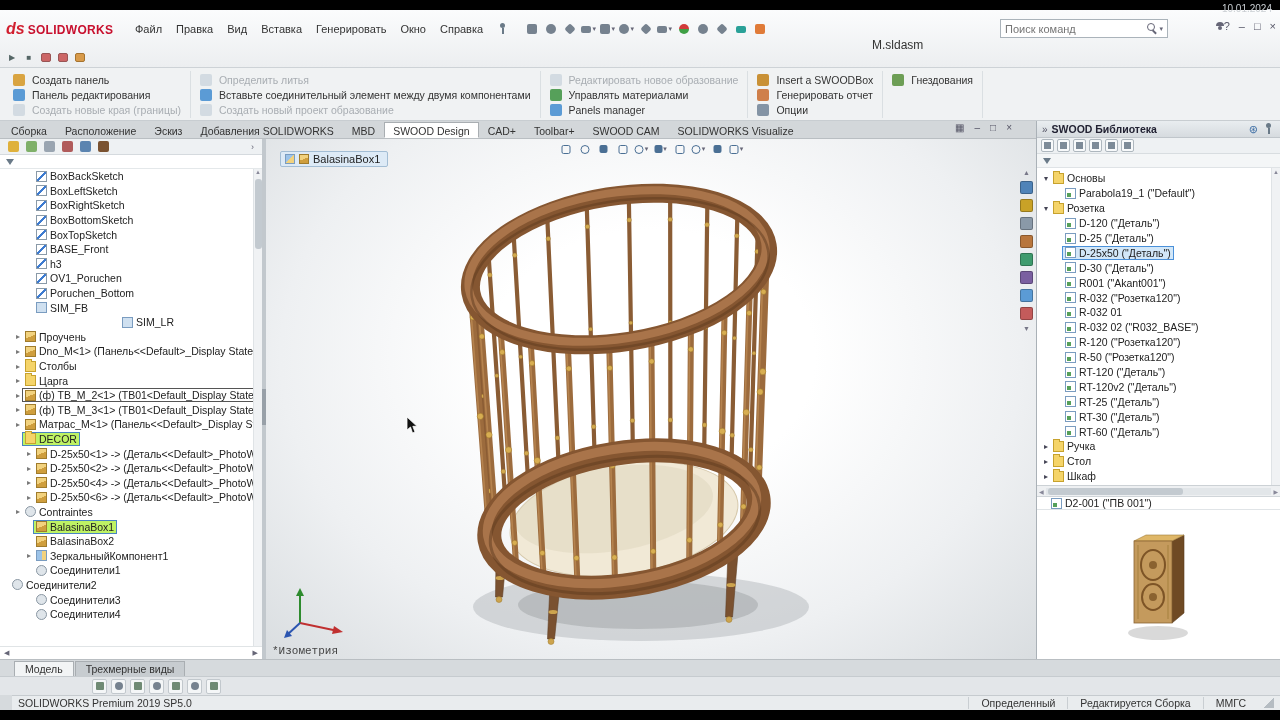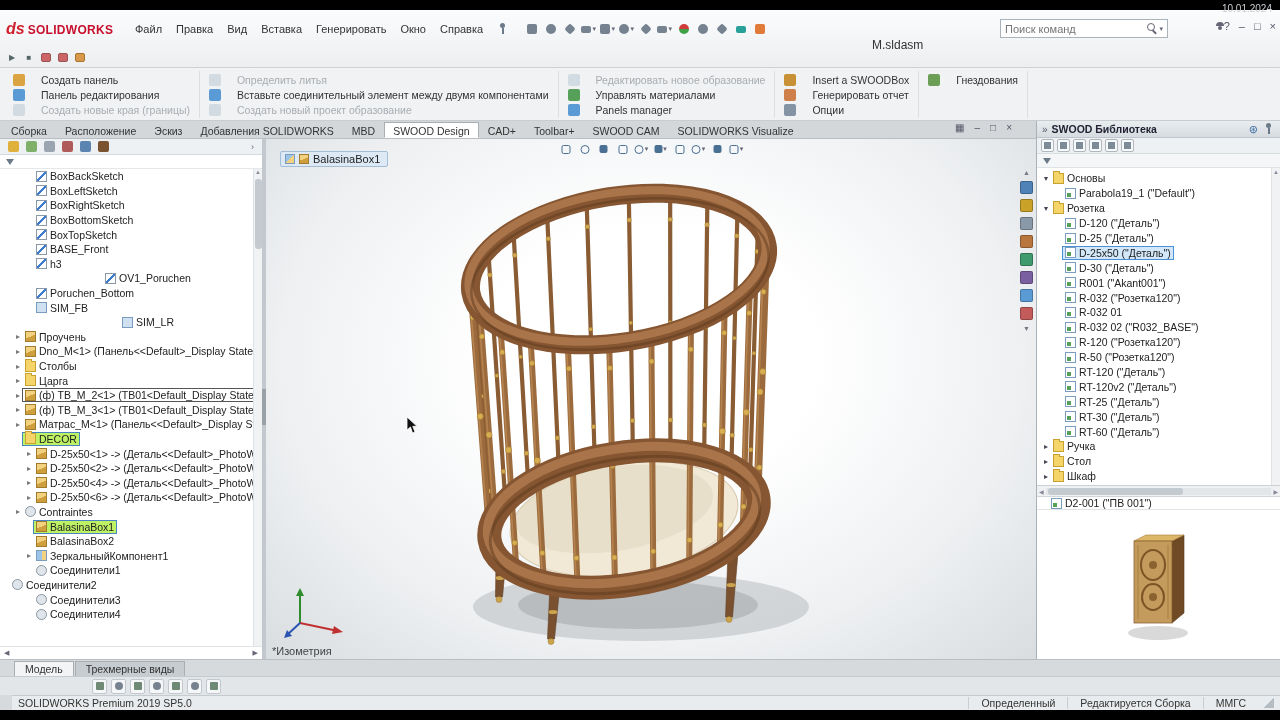--- a/index.html
+++ b/index.html
@@ -42,21 +42,21 @@
   .css-person::before { content:''; position:absolute; top:0; left:3px; width:4px; height:4px; border-radius:50%; background:#667; }
   .css-person::after { content:''; position:absolute; bottom:0; left:1px; width:8px; height:4px; border-radius:4px 4px 0 0; background:#667; }
   .tb-row2 { display:flex; align-items:center; height:18px; padding:0 5px; gap:3px; }
   .macro-icon { width:14px; height:14px; display:flex; align-items:center; justify-content:center; font-size:8px; color:#566; border-radius:2px; }
   .macro-icon .mbtn { width:10px; height:9px; border-radius:2px; background:#c66; border:1px solid #955; }
   .macro-icon .mbtn.alt { background:#d89a4a; border-color:#a5732f; }
 
   
   .ribbon { height:53px; background:#f0f2f3; border-bottom:1px solid #c8cdd1; display:flex; padding:3px 4px 2px 4px; }
   .ribbon-group { display:flex; flex-direction:column; justify-content:space-between; padding:1px 9px; border-right:1px solid #dadfe2; }
-  .ribbon-item { display:flex; align-items:center; gap:16px; height:15px; white-space:nowrap; font-size:10.5px; color:#333; }
+  .ribbon-item { display:flex; align-items:center; gap:7px; height:15px; white-space:nowrap; font-size:10.5px; color:#333; }
   .ribbon-item.disabled { color:#a8adb2; }
   .ribbon-ic { width:12px; height:12px; border-radius:2px; flex:none; }
   .ribbon-item.disabled .ribbon-ic { opacity:.35; }
 
   
   .content-row { display:flex; height:538px; }
   .workspace { width:1036px; display:flex; flex-direction:column; min-width:0; flex:none; }
   .tabbar { height:18px; background:#d3d7da; display:flex; align-items:flex-end; padding-left:2px; position:relative; border-bottom:1px solid #b9bec2; flex:none; }
   .tab { padding:2px 8px 1px 8px; height:16px; color:#333; border:1px solid transparent; white-space:nowrap; font-size:10.5px; }
   .tab.active { background:#fff; border-color:#a9aeb2; border-bottom-color:#fff; }
@@ -101,21 +101,21 @@
   .hu-icon { width:16px; height:16px; display:flex; align-items:center; justify-content:center; border-radius:2px; }
   .hu-shape { width:9px; height:9px; border:1.5px solid #4a6f94; border-radius:2px; }
   .hu-shape.h1 { border-radius:50%; }
   .hu-shape.h2 { background:#4a6f94; border:none; width:8px; height:8px; }
   .breadcrumb { position:absolute; top:12px; left:14px; display:flex; align-items:center; gap:4px; background:#ddeaf6; border:1px solid #a3bdd4; padding:1px 7px 1px 4px; border-radius:2px; z-index:5; }
   .bc-ic1 { width:10px; height:10px; background:linear-gradient(135deg,#9cc3e8 50%,#f2d27e 50%); border:1px solid #7a9cc0; }
   .bc-ic2 { width:10px; height:10px; background:linear-gradient(160deg,#f2d27e 50%,#cf9e3d 50%); border:1px solid #a07c2c; }
   .taskstrip { position:absolute; right:3px; top:30px; display:flex; flex-direction:column; align-items:center; gap:5px; z-index:5; }
   .ts-arrow { color:#778; font-size:7px; }
   .ts-icon { width:13px; height:13px; border-radius:2px; border:1px solid rgba(0,0,0,.25); }
-  .viewlabel { position:absolute; left:6px; bottom:2px; color:#444; z-index:5; }
+  .viewlabel { position:absolute; left:6px; bottom:2px; color:#444; z-index:5;font-family:Liberation Mono, monospace; }
   .triad { position:absolute; left:16px; bottom:20px; z-index:5; }
   .cursor { position:absolute; left:140px; top:278px; z-index:6; }
 
   
   .swood { flex:1; background:#e8ebed; border-left:1px solid #aab1b7; display:flex; flex-direction:column; min-width:0; }
   .sw-header { height:17px; background:linear-gradient(#e9edf0,#d6dbdf); display:flex; align-items:center; padding:0 5px; border-bottom:1px solid #c0c6cb; flex:none; gap:4px; }
   .sw-chevrons { color:#556; font-size:10px; }
   .sw-title { flex:1; font-weight:bold; color:#223; font-size:10.5px; }
   .sw-gear { color:#3d6ea5; font-size:11px; }
   .sw-toolbar { height:16px; display:flex; align-items:center; gap:3px; padding:0 4px; background:#eef1f3; border-bottom:1px solid #d8dde0; flex:none; }
@@ -388,21 +388,21 @@
                   <span class="lbl">BASE_Front</span>
                 </span>
               </div>
               <div class="trow" style="padding-left: 24px;">
                 <span class="arr"></span>
                 <span class="rowbody">
                   <span class="ic ic-sketch"></span>
                   <span class="lbl">h3</span>
                 </span>
               </div>
-              <div class="trow" style="padding-left: 24px; justify-content: center;">
+              <div class="trow" style="padding-left: 24px;">
                 <span class="arr"></span>
                 <span class="rowbody">
                   <span class="ic ic-sketch"></span>
                   <span class="lbl">OV1_Poruchen</span>
                 </span>
               </div>
               <div class="trow" style="padding-left: 24px;">
                 <span class="arr"></span>
                 <span class="rowbody">
                   <span class="ic ic-sketch"></span>

